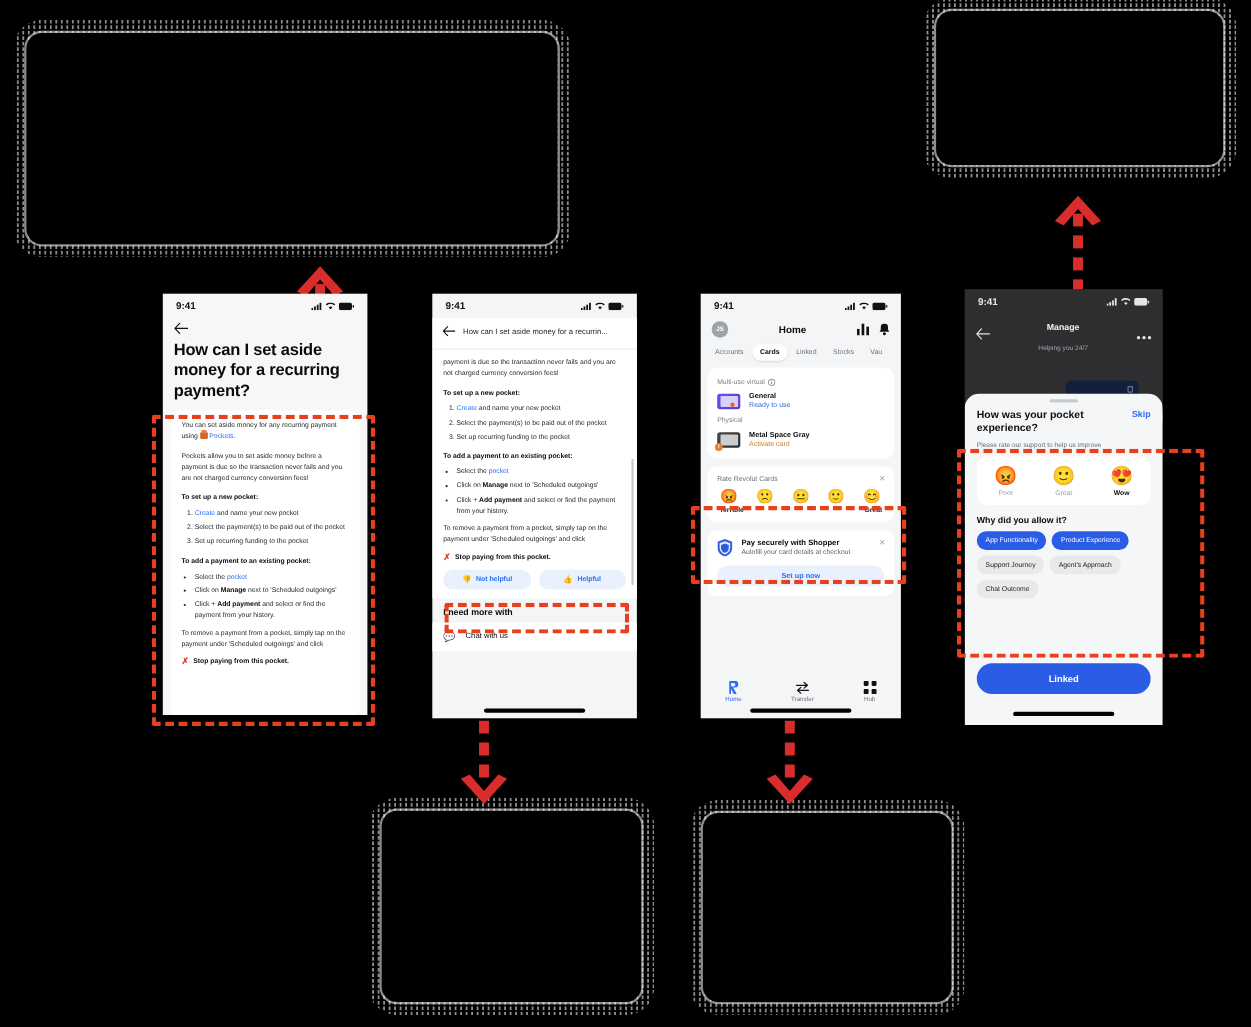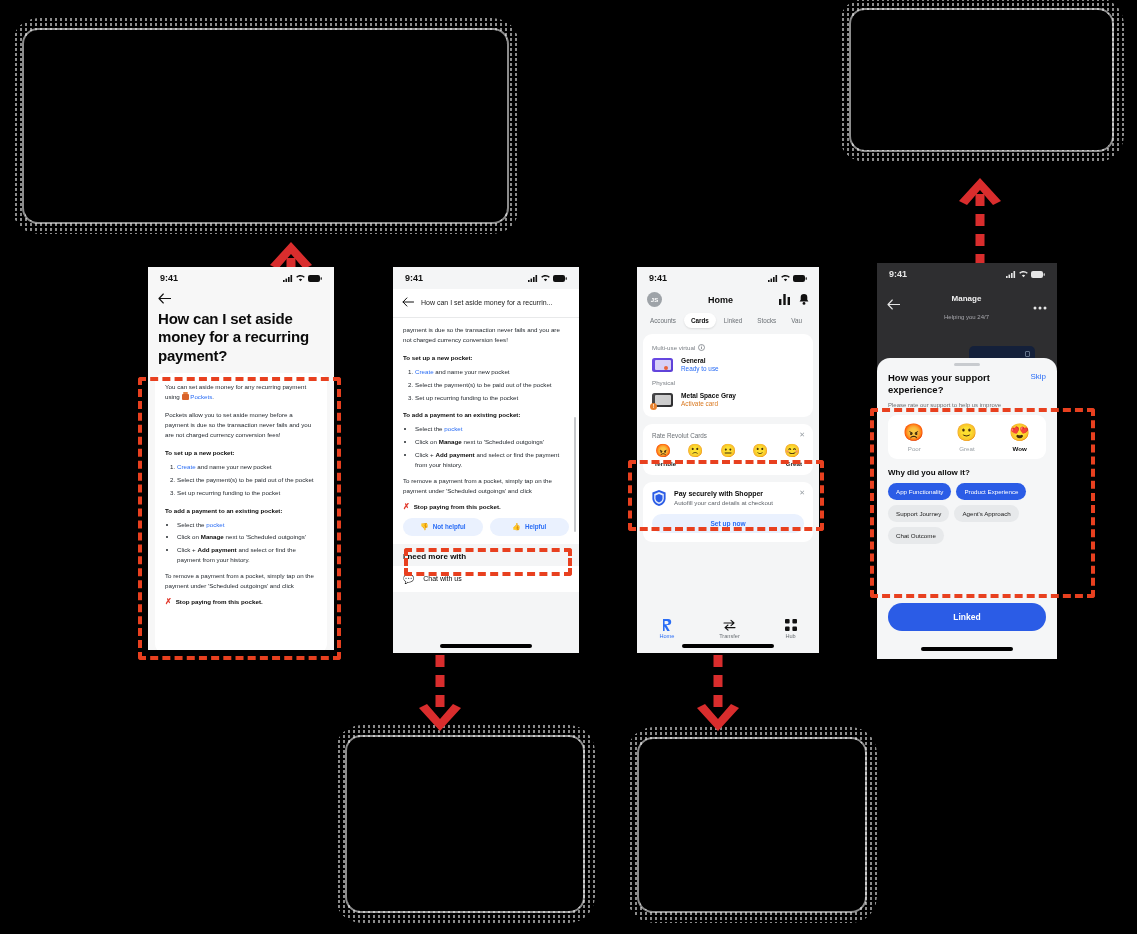--- a/index.html
+++ b/index.html
@@ -186,21 +186,21 @@
     position:absolute; left:163px; top:112px; background:#4a4a4d; color:#d8d8dc;
     font-size:5.5px; border-radius:7px; padding:2px 5px;
   }
   .sheet {
     position:absolute; left:0; right:0; bottom:0; top:95px;
     background:#f5f6f7; border-radius:13px 13px 0 0; padding:10px 11px 0;
   }
   .grabber{ position:absolute; top:5px; left:50%; transform:translateX(-50%); width:26px; height:3px; border-radius:3px; background:#c8cbcf;}
   .sheet .qrow { display:flex; align-items:flex-start; justify-content:space-between; gap:6px; padding-top:4px; }
   .sheet h2 { font-size:9.5px; font-weight:700; color:#0b0b0b; line-height:1.3; max-width:118px; }
-  .sheet .skip { font-size:8px; color:#2a6df5; font-weight:400; }
+  .sheet .skip { font-size:8px; color:#2a6df5; font-weight:700; }
   .sheet .sub { font-size:6px; color:#6b7075; margin-top:5px; }
   .moodcard { background:#fff; border-radius:9px; margin-top:7px; padding:9px 0 7px; }
   .moods { display:flex; justify-content:space-around; }
   .mood { display:flex; flex-direction:column; align-items:center; gap:4px; }
   .mood .em { font-size:17px; line-height:1; }
   .mood .lbl { font-size:6.2px; color:#9aa0a6; }
   .mood.sel .lbl { color:#0b0b0b; font-weight:700; }
   .why { font-size:8px; font-weight:700; color:#0b0b0b; margin:9px 0 6px; }
   .chips { display:flex; flex-wrap:wrap; gap:5px; }
   .chip {
@@ -590,21 +590,21 @@
       <span class="bl" style="top:24px; left:19px; width:10px;"></span>
       <span class="bl" style="top:24px; left:32px; width:10px;"></span>
       <span class="bl" style="top:24px; left:45px; width:10px;"></span>
       <span class="bl" style="top:32px; width:24px;"></span>
     </div>
     <div class="time">23:18</div>
 
     <div class="sheet">
       <div class="grabber"></div>
       <div class="qrow">
-        <h2>How was your support experience?</h2>
+        <h2>How was your pocket experience?</h2>
         <span class="skip">Skip</span>
       </div>
       <div class="sub">Please rate our support to help us improve</div>
 
       <div class="moodcard">
         <div class="moods">
           <div class="mood">
             <span class="em">😡</span>
             <span class="lbl">Poor</span>
           </div>

